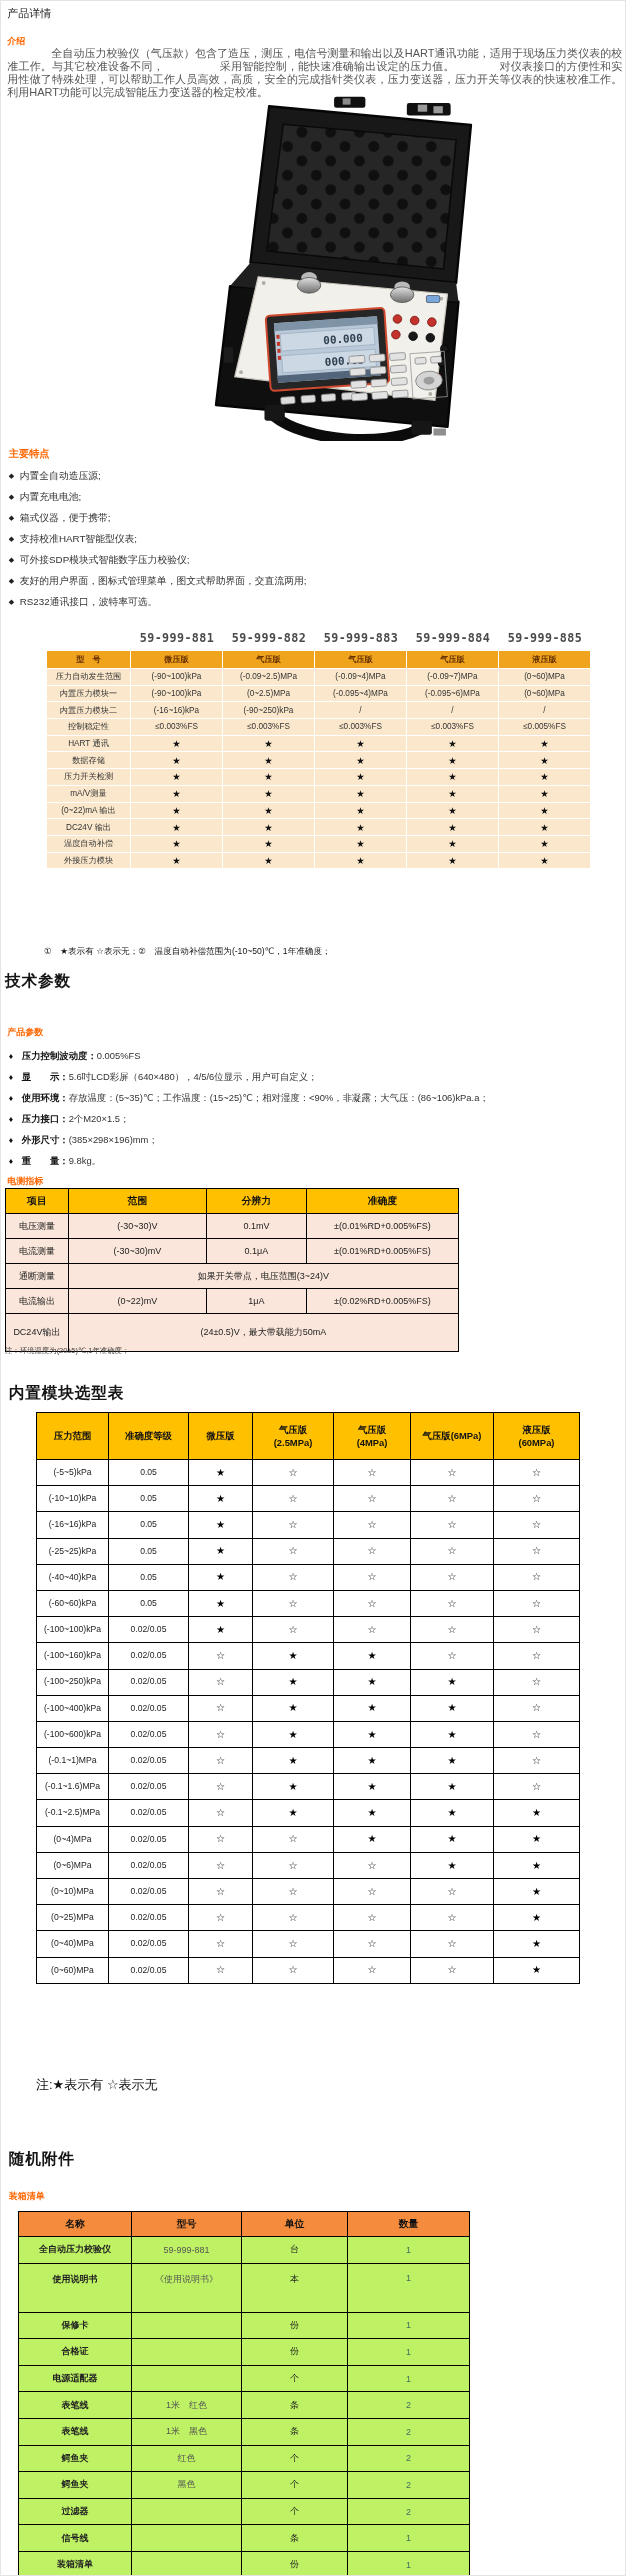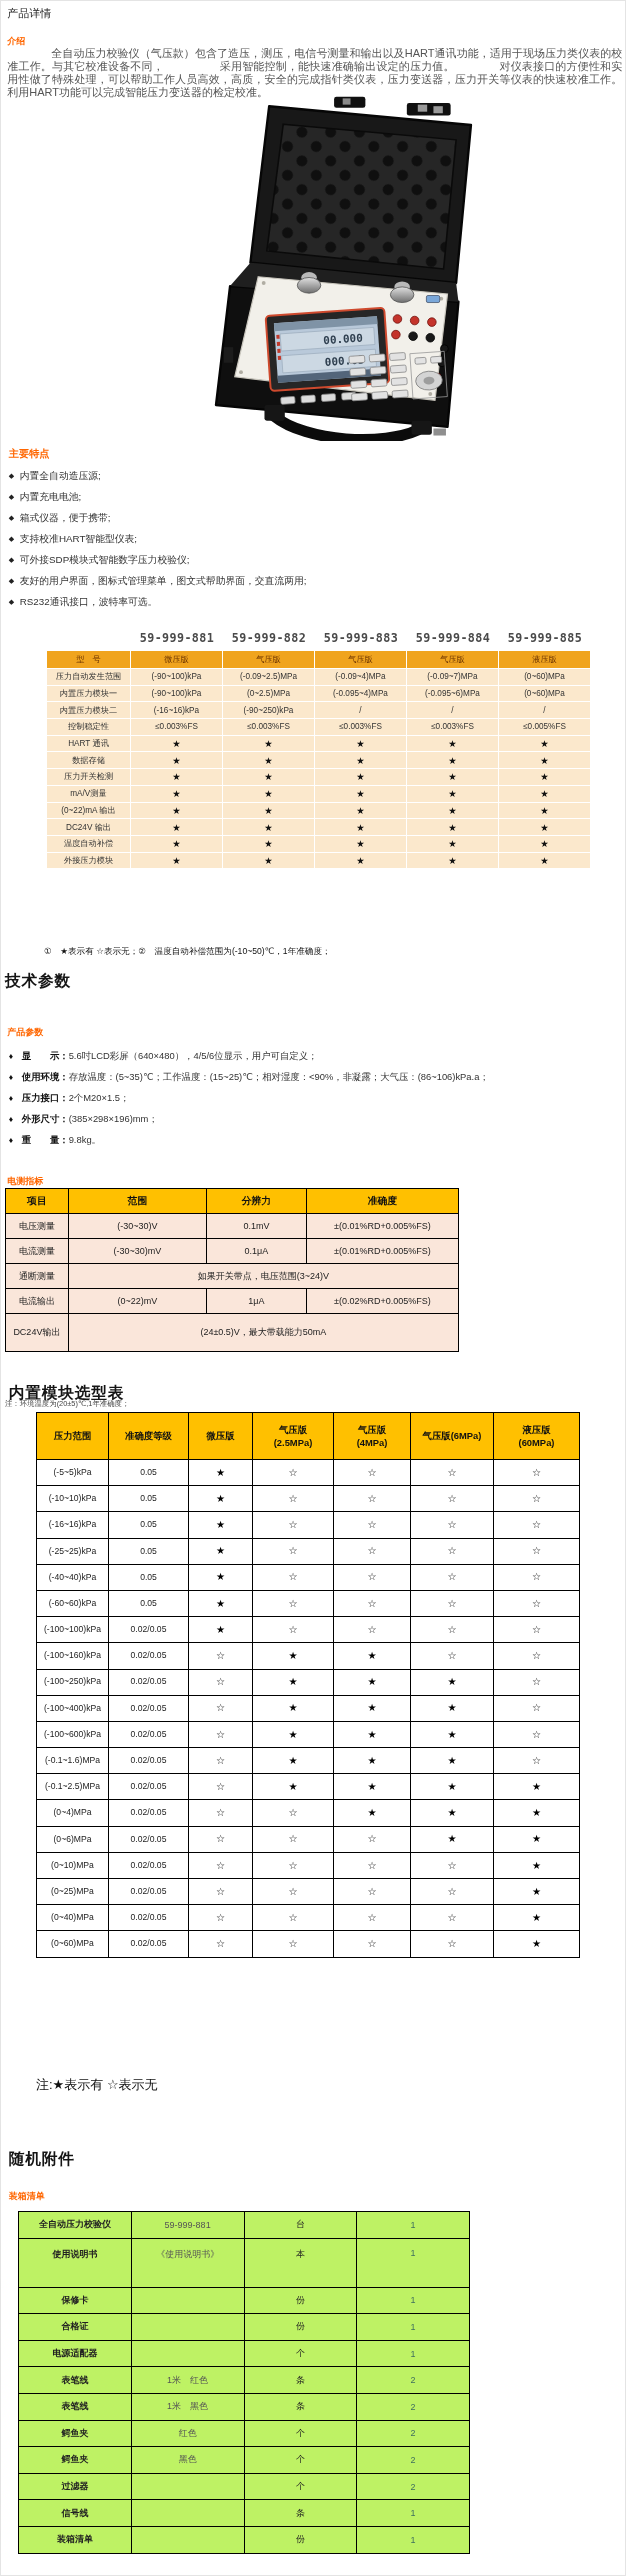--- a/index.html
+++ b/index.html
@@ -15,39 +15,39 @@
 #device{left:157px;top:88px;width:360px;height:352px}
 #feat-h{left:7.8px;top:446px;font-size:10.2px}
 #feat-list{left:7.8px;top:464px;font-size:9.8px;color:#333}
 .fi{height:21px;line-height:21px}
 .dm{font-size:7px;margin-right:5.5px;color:#222;vertical-align:0.8px}
 #models{left:45px;top:630px;width:545px;display:flex}
 #models .sp{width:85px}
 .mn{flex:1;text-align:center;font-family:"DejaVu Sans Mono","Liberation Mono",monospace;font-weight:bold;font-size:11.7px;color:#4a4a4a;letter-spacing:0.4px}
 #t1w{left:45px;top:649px}
 table.t1{border-spacing:1.6px;width:545px;font-size:8.2px;table-layout:fixed}
-.t1 th{background:#f0a41e;color:#6b3300;font-weight:normal;height:17px;text-align:center}
+.t1 th{background:#f0a41e;color:#6b3300;font-weight:bold;height:17px;text-align:center}
 .t1 td{background:#fbe8cc;text-align:center;height:15.7px;color:#333;overflow:hidden}
 .t1 .c0{width:83px}
 .t1 td.st{font-size:9.4px;color:#111}
 #note1{left:43px;top:945px;font-size:8.6px;color:#111}
 #tech-h{left:4px;top:970px}
 #pp-h{left:6.3px;top:1025px}
 #params{left:7.8px;top:1044px;font-size:9.4px;color:#333}
 .pi{height:21px;line-height:21px}
 .pi b{color:#111}
 .dm2{font-size:8.6px;margin-right:8.6px;color:#111}
 #elec-h{left:6.3px;top:1174px}
 #t2w{left:3.9px;top:1187px}
 table.t2{border-collapse:collapse;width:452px;font-size:9px;text-align:center;table-layout:fixed}
 .t2 th,.t2 td{border:1.6px solid #000}
 .t2 th{background:#ffc000;color:#111;font-size:9.8px;height:25px}
 .t2 td{background:#fae6da;padding:5.5px 2.3px;color:#222}
 .t2 tr.tall td{height:38px}
-#note2{left:3.9px;top:1398px;font-size:7.4px;color:#444}
+#note2{left:3.9px;top:1345px;font-size:7.4px;color:#444}
 #mod-h{left:7.8px;top:1382px}
 #t3w{left:35px;top:1411px}
 table.t3{border-collapse:collapse;width:543px;font-size:8.6px;text-align:center;table-layout:fixed}
 .t3 th{background:#ffc000;color:#111;border:0.8px solid #000;height:47px;font-size:9.4px;white-space:pre-line;padding:0 4px;font-weight:bold}
 .t3 td{border:0.8px solid #000;background:#fff;padding:4.7px 1.6px;line-height:1.55;color:#222}
 .t3 td.star{font-size:10.2px;color:#000}
 #note3{left:35px;top:2075px;font-size:13px;color:#111}
 #acc-h{left:7.8px;top:2148px}
 #pack-h{left:7.8px;top:2189px}
 #t4w{left:17px;top:2210px}
@@ -293,20 +293,21 @@
             <td class="st">★</td>
           </tr>
     </tbody>
       </table>
   </div>
   <div class="abs" id="note1">①　★表示有 ☆表示无；②　温度自动补偿范围为(-10~50)℃，1年准确度；</div>
 
   <div class="abs big-h" id="tech-h">技术参数</div>
   <div class="abs orange-h" id="pp-h">产品参数</div>
   <div class="abs" id="params">
+    <div class="pi"><span class="dm2">♦</span><b>压力控制波动度：</b><span>0.005%FS</span></div>
     <div class="pi"><span class="dm2">♦</span><b>显　　示：</b><span>5.6吋LCD彩屏（640×480），4/5/6位显示，用户可自定义；</span></div>
     <div class="pi"><span class="dm2">♦</span><b>使用环境：</b><span>存放温度：(5~35)℃；工作温度：(15~25)℃；相对湿度：&lt;90%，非凝露；大气压：(86~106)kPa.a；</span></div>
     <div class="pi"><span class="dm2">♦</span><b>压力接口：</b><span>2个M20×1.5；</span></div>
     <div class="pi"><span class="dm2">♦</span><b>外形尺寸：</b><span>(385×298×196)mm；</span></div>
     <div class="pi"><span class="dm2">♦</span><b>重　　量：</b><span>9.8kg。</span></div>
   </div>
 
   <div class="abs orange-h" id="elec-h">电测指标</div>
   <div class="abs" id="t2w">
     <table class="t2">
@@ -457,20 +458,29 @@
       <tr>
             <td>(-100~600)kPa</td>
             <td>0.02/0.05</td>
             <td class="star">☆</td>
             <td class="star">★</td>
             <td class="star">★</td>
             <td class="star">★</td>
             <td class="star">☆</td>
           </tr>
       <tr>
+            <td>(-0.1~1)MPa</td>
+            <td>0.02/0.05</td>
+            <td class="star">☆</td>
+            <td class="star">★</td>
+            <td class="star">★</td>
+            <td class="star">★</td>
+            <td class="star">☆</td>
+          </tr>
+      <tr>
             <td>(-0.1~1.6)MPa</td>
             <td>0.02/0.05</td>
             <td class="star">☆</td>
             <td class="star">★</td>
             <td class="star">★</td>
             <td class="star">★</td>
             <td class="star">☆</td>
           </tr>
       <tr>
             <td>(-0.1~2.5)MPa</td>
@@ -538,20 +548,26 @@
     </tbody>
       </table>
   </div>
   <div class="abs" id="note3">注:★表示有 ☆表示无</div>
 
   <div class="abs big-h" id="acc-h">随机附件</div>
   <div class="abs orange-h" id="pack-h">装箱清单</div>
   <div class="abs" id="t4w">
     <table class="t4">
       <tbody>
+          <tr>
+        <th style="width:113px">名称</th>
+        <th style="width:110px">型号</th>
+        <th style="width:106px">单位</th>
+        <th style="width:122px">数量</th>
+      </tr>
       <tr>
             <td class="nm">全自动压力校验仪</td>
             <td class="mdl">59-999-881</td>
             <td>台</td>
             <td class="qty">1</td>
           </tr>
       <tr class="tall">
             <td class="nm">使用说明书</td>
             <td class="mdl">《使用说明书》</td>
             <td>本</td>

